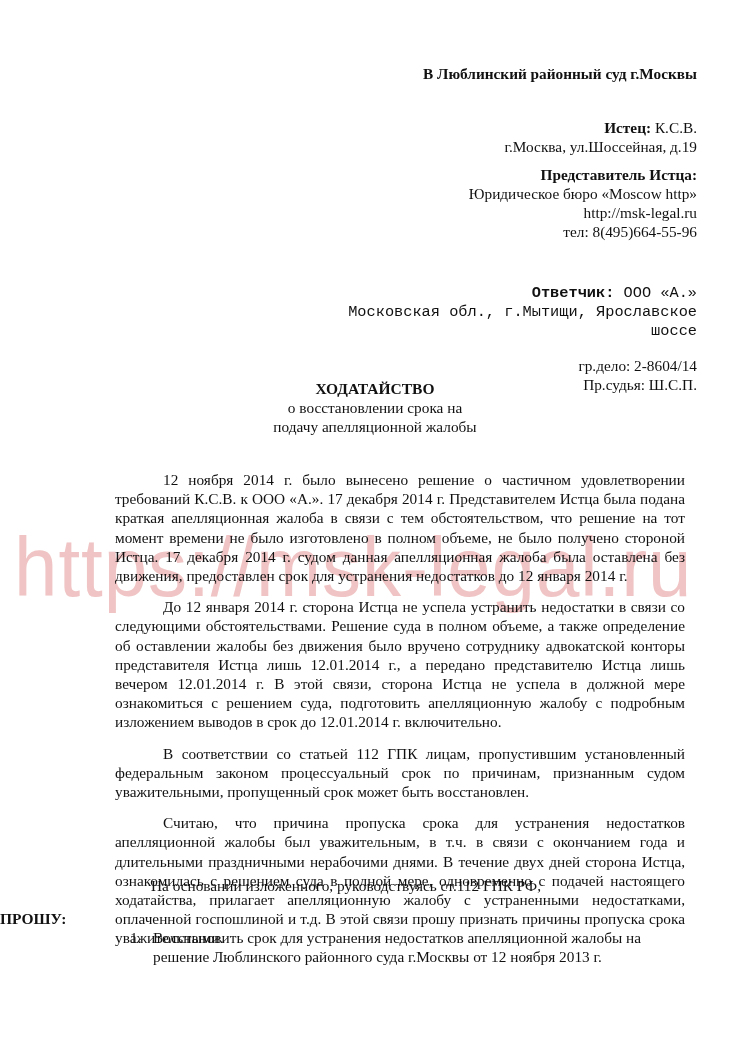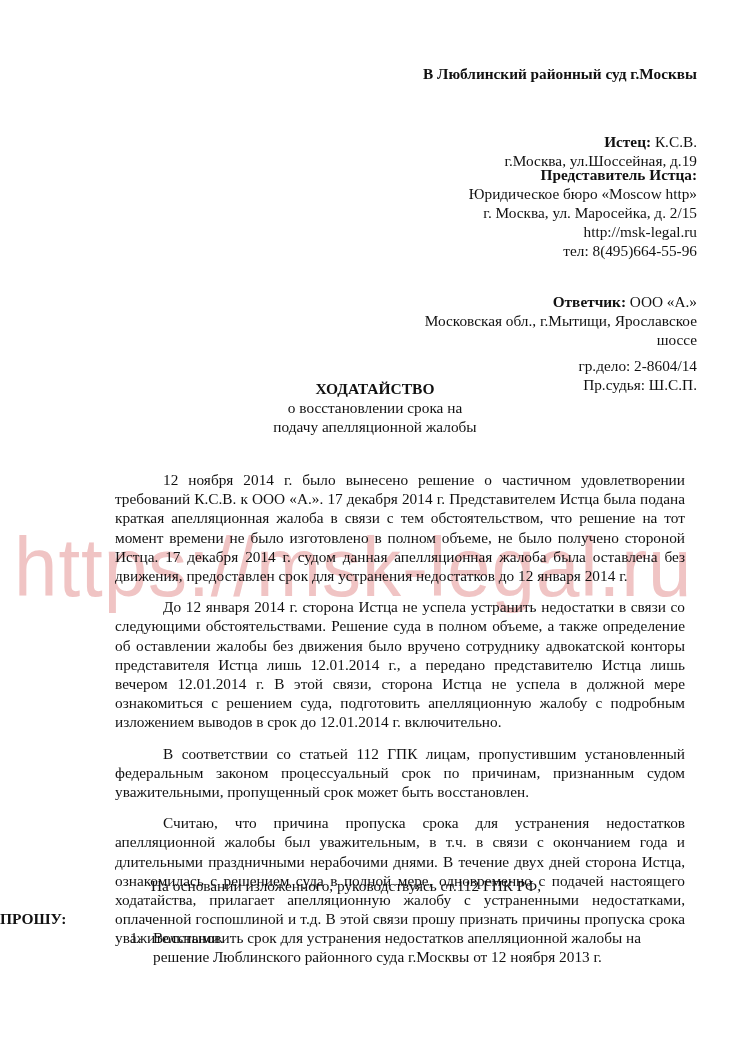--- a/index.html
+++ b/index.html
@@ -16,23 +16,23 @@
     color: #f0c4c4; white-space: nowrap; z-index: 0; text-align: left;
     transform: scaleX(0.93); transform-origin: left top;
   }
   .content { position: absolute; left: 0; top: 0; width: 750px; z-index: 1; }
   .header-block {
     position: absolute; right: 53px; text-align: right;
     font-size: 15.3px; line-height: 19px; white-space: nowrap;
   }
   .header-block b { font-weight: bold; }
   .court { top: 64px; font-weight: bold; }
-  .plaintiff { top: 132px; }
+  .plaintiff { top: 118px; }
   .representative { top: 165px; }
-  .defendant { top: 292px; }
+  .defendant { top: 284px; font-family: Liberation Mono, monospace; }
   .case-info { top: 356px; }
   .title-block {
     position: absolute; left: 0; width: 750px; top: 379px; text-align: center;
     font-size: 15.3px; line-height: 19px;
   }
   .title-block .doc-title { font-weight: bold; font-size: 15.5px; }
   .body-text {
     position: absolute; left: 103px; width: 594px; top: 458px;
     font-size: 15.3px; line-height: 19.2px; text-align: justify;
   }
@@ -64,21 +64,20 @@
     <div class="header-block court">В Люблинский районный суд г.Москвы</div>
 
     <div class="header-block plaintiff">
       <div><b>Истец:</b> <span>К.С.В.</span></div>
       <div>г.Москва, ул.Шоссейная, д.19</div>
     </div>
 
     <div class="header-block representative">
       <div><b>Представитель Истца:</b></div>
       <div>Юридическое бюро «Moscow http»</div>
-      <div>г. Москва, ул. Маросейка, д. 2/15</div>
       <div>http://msk-legal.ru</div>
       <div>тел: 8(495)664-55-96</div>
     </div>
 
     <div class="header-block defendant">
       <div><b>Ответчик:</b> <span>ООО «А.»</span></div>
       <div>Московская обл., г.Мытищи, Ярославское</div>
       <div>шоссе</div>
     </div>
 

